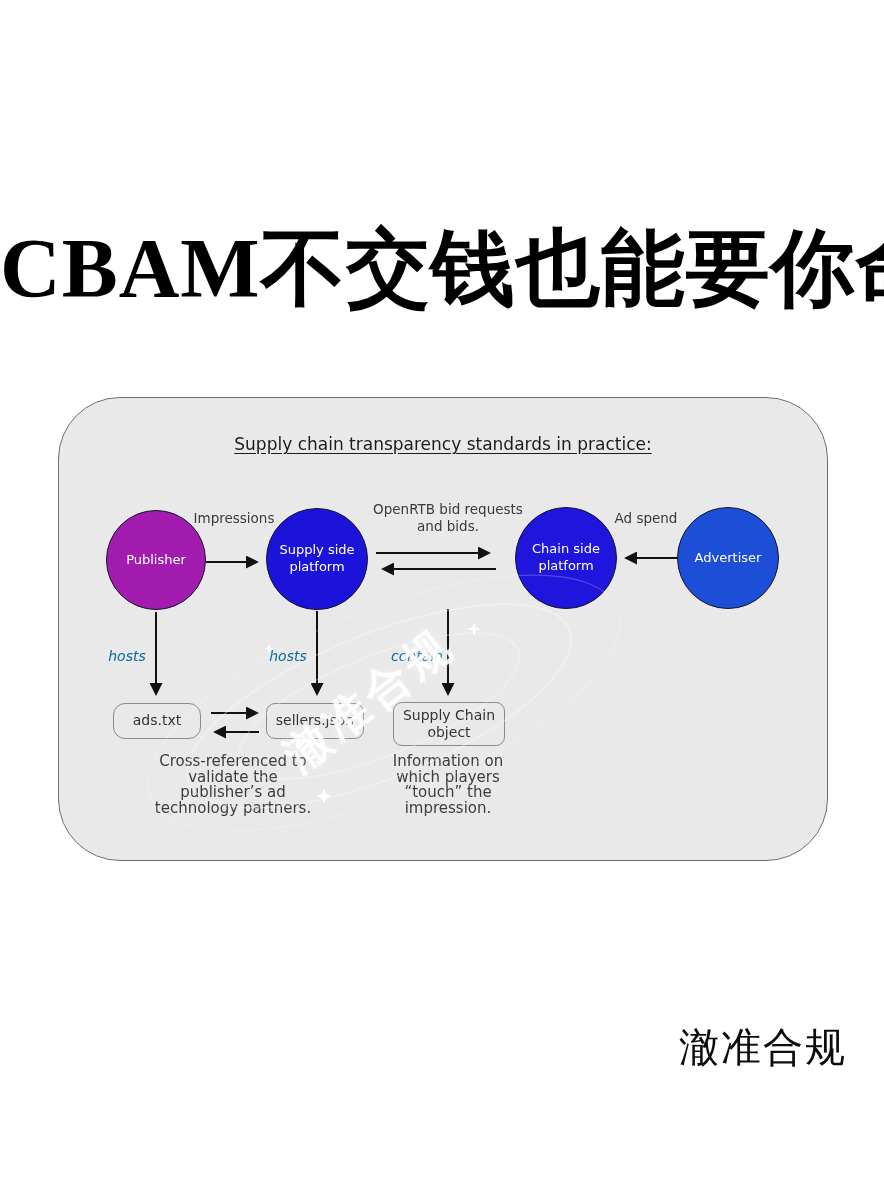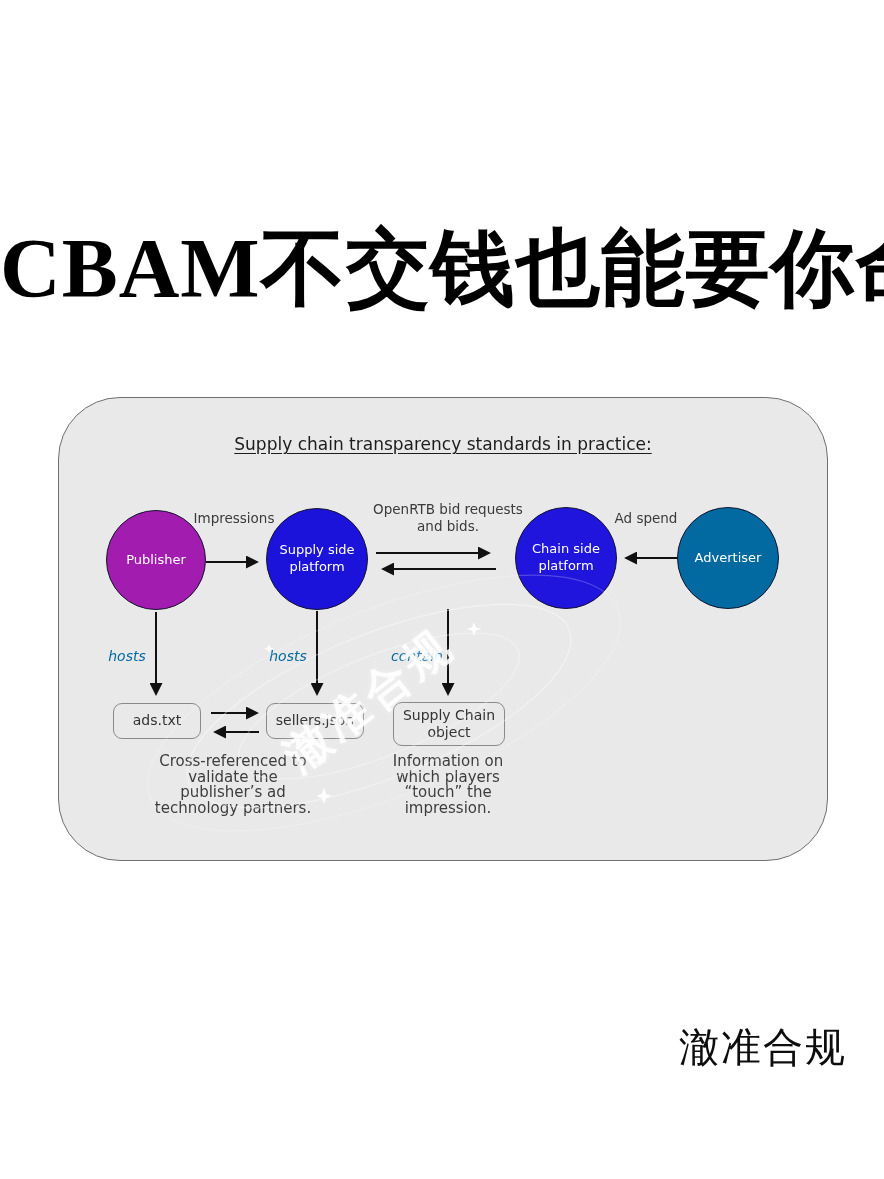--- a/index.html
+++ b/index.html
@@ -86,21 +86,21 @@
     border-radius: 9px;
     background: transparent;
     color: #333333;
     display: flex;
     align-items: center;
     justify-content: center;
     text-align: center;
     font-size: 14px;
     line-height: 1.25;
   }
-  .box-adstxt  { left: 54px;  top: 305px; width: 88px;  height: 36px; }
+  .box-adstxt  { left: 54px;  top: 305px; width: 88px;  height: 36px; border-radius: 12px; }
   .box-sellers { left: 207px; top: 305px; width: 98px;  height: 36px; }
   .box-sco     { left: 334px; top: 304px; width: 112px; height: 44px; padding: 2px 6px; }
 
   .caption {
     position: absolute;
     text-align: center;
     font-size: 15px;
     line-height: 15.5px;
     color: #3d3d3d;
   }
@@ -166,21 +166,21 @@
 
   <div class="node node-publisher" style="background-color: #a21caf;">
     <span>Publisher</span>
   </div>
   <div class="node node-ssp" style="background-color: rgb(28, 19, 218);">
     <span>Supply side platform</span>
   </div>
   <div class="node node-dsp" style="background-color: rgb(32, 21, 221);">
     <span>Chain side platform</span>
   </div>
-  <div class="node node-advertiser" style="background-color: #0369a1;">
+  <div class="node node-advertiser" style="background-color: #1d4ed8;">
     <span>Advertiser</span>
   </div>
 
   <div class="edge-label lbl-impressions">Impressions</div>
   <div class="edge-label lbl-openrtb">OpenRTB bid requests and bids.</div>
   <div class="edge-label lbl-adspend">Ad spend</div>
 
   <div class="rel-label lbl-hosts-left">hosts</div>
   <div class="rel-label lbl-hosts-mid">hosts</div>
   <div class="rel-label lbl-contain">contain</div>

